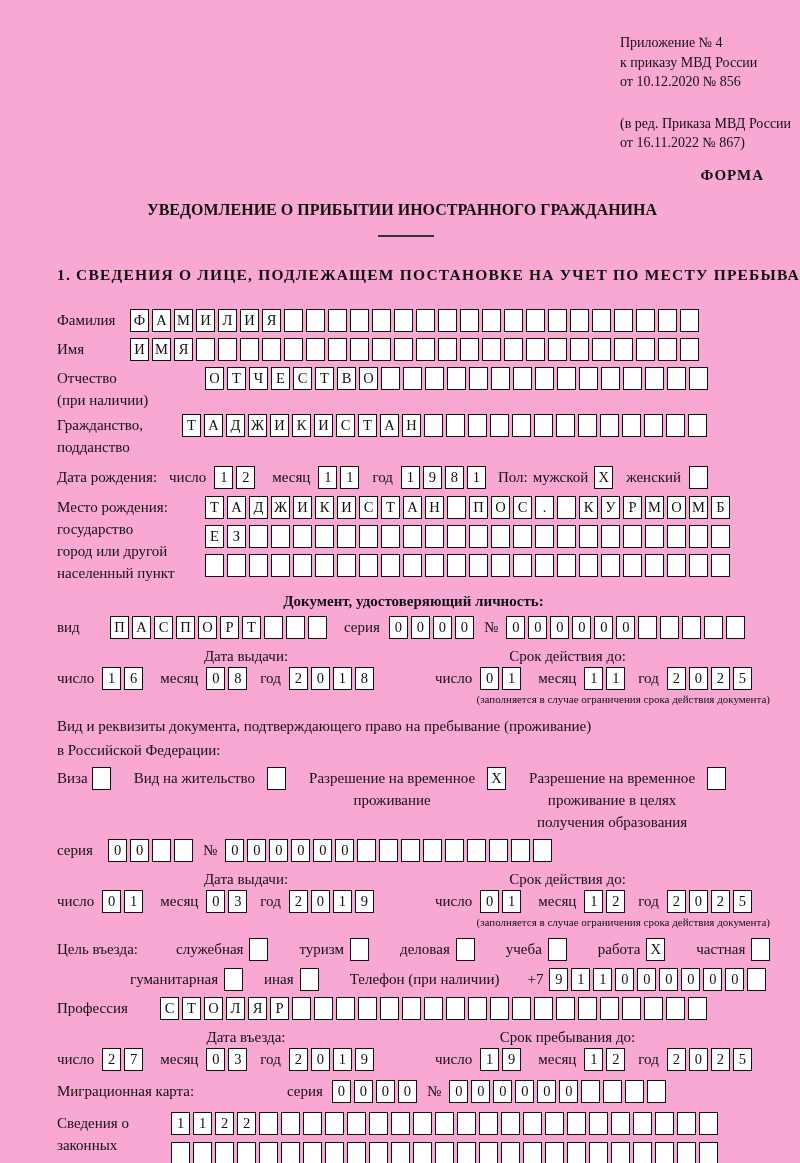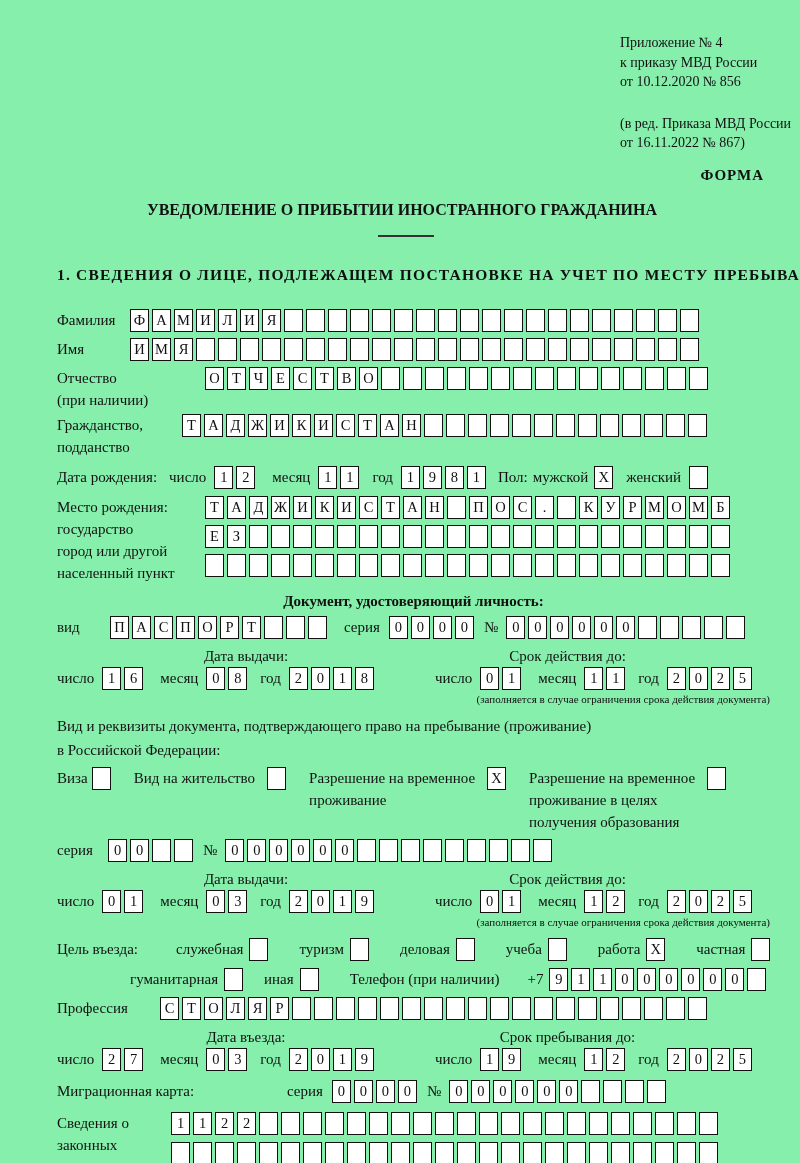--- a/index.html
+++ b/index.html
@@ -1,17 +1,17 @@
 <!DOCTYPE html>
 <html><head>
 <meta charset="utf-8">
 <style>
   html,body{margin:0;padding:0;background:#e8e8e8;}
   .page{
-    position:relative;width:800px;height:1163px;margin:0 auto;background:#86efac;
+    position:relative;width:800px;height:1163px;margin:0 auto;background:#f9a8d4;
     box-sizing:border-box;padding:33px 0 0 57px;overflow:hidden;
     font-family:"Liberation Serif","DejaVu Serif",serif;color:#111;font-size:15px;
   }
   
   .boxes{display:inline-flex;flex:none;}
   .cb{
     box-sizing:content-box;flex:none;width:17px;height:21px;border:1.8px solid #111;
     margin-right:3px;display:inline-flex;align-items:center;justify-content:center;
     font-size:14.5px;line-height:21px;background:#fff;
   }
@@ -46,21 +46,21 @@
   .ser-lbl{margin:0 9px 0 14px;}
   .num-lbl{margin:0 8px 0 7px;}
   .heads{margin-top:9px;}
   .head-left{width:378px;text-align:center;}
   .head-right{width:265px;text-align:center;}
   .r-dates{margin-top:2px;}
   .note{font-size:11px;width:713px;text-align:right;margin-top:3px;}
   .intro{margin-top:9px;line-height:24px;}
   .r-opts{margin-top:5px;}
   .opt{display:flex;align-items:flex-start;}
-  .olines{line-height:22px;}
+  .olines{text-align:center;line-height:22px;}
   .opt .boxes{margin-left:12px;}
   .opt + .opt{margin-left:20px;}
   .r-ser2{margin-top:6px;align-items:center;}
   .ser2-lbl{width:51px;}
   .r-purpose{margin-top:10px;align-items:center;gap:28px;}
   .pur-lbl{margin-right:10px;}
   .pitem{display:flex;align-items:center;}
   .pitem .boxes{margin-left:6px;}
   .pitem + .pitem{}
   .r-pur2{margin-top:7px;align-items:center;}

